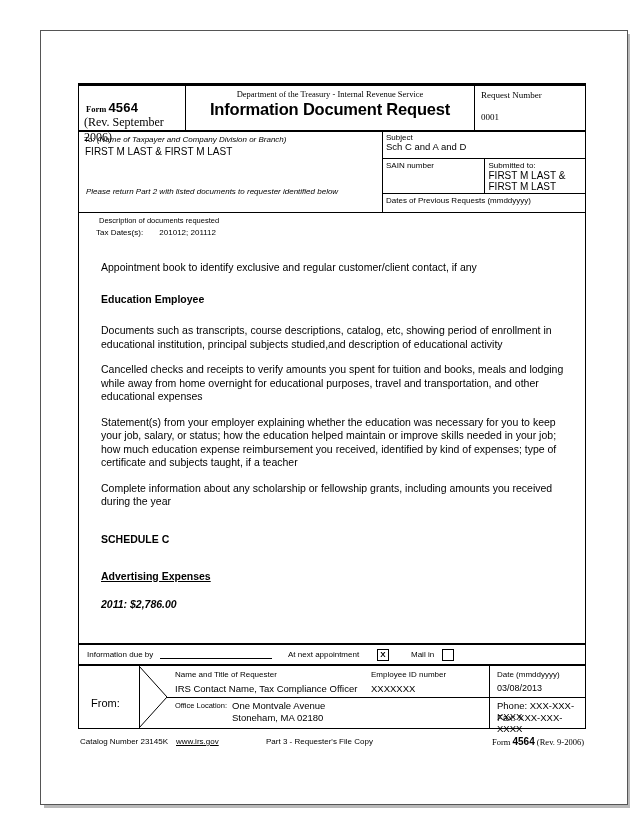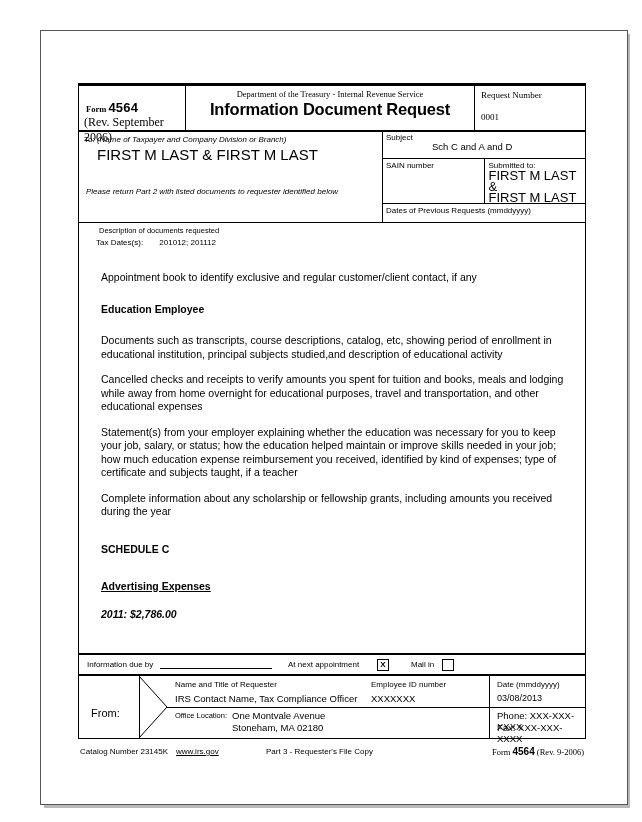--- a/index.html
+++ b/index.html
@@ -129,23 +129,23 @@
   }
   .to-lbl {
     position: absolute;
     left: 5px;
     top: 3px;
     font-size: 8px;
   }
   .to-lbl i { font-style: italic; }
   .to-name {
     position: absolute;
-    left: 18px;
+    left: 6px;
     top: 14px;
-    font-size: 15px;
+    font-size: 10px;
   }
   .to-note {
     position: absolute;
     left: 7px;
     top: 55px;
     font-size: 8px;
     font-style: italic;
   }
 
   .right-stack { padding: 0 !important; }
@@ -159,35 +159,35 @@
     border-bottom: 1px solid #000;
     padding: 0;
     vertical-align: top;
   }
   .rtbl tr:last-child td { border-bottom: none; }
   .subj {
     height: 25px;
     padding: 1px 0 0 3px !important;
   }
   .subj .lbl { font-size: 8px; }
-  .subj .val { font-size: 9.5px; margin-top: -1px; margin-left: 46px; }
+  .subj .val { font-size: 9.5px; margin-top: -1px; }
 
   .sain {
     width: 75px;
     border-right: 1px solid #000 !important;
     padding: 2px 0 0 3px !important;
     font-size: 8px;
     height: 32px;
   }
   .subm {
     padding: 2px 0 0 4px !important;
     font-size: 8px;
   }
   .subm .nm {
-    font-size: 13px;
+    font-size: 10px;
     line-height: 11px;
   }
   .dates {
     padding: 2px 0 0 3px !important;
     font-size: 8px;
     height: 16px;
   }
 
   
   .desc-box {

